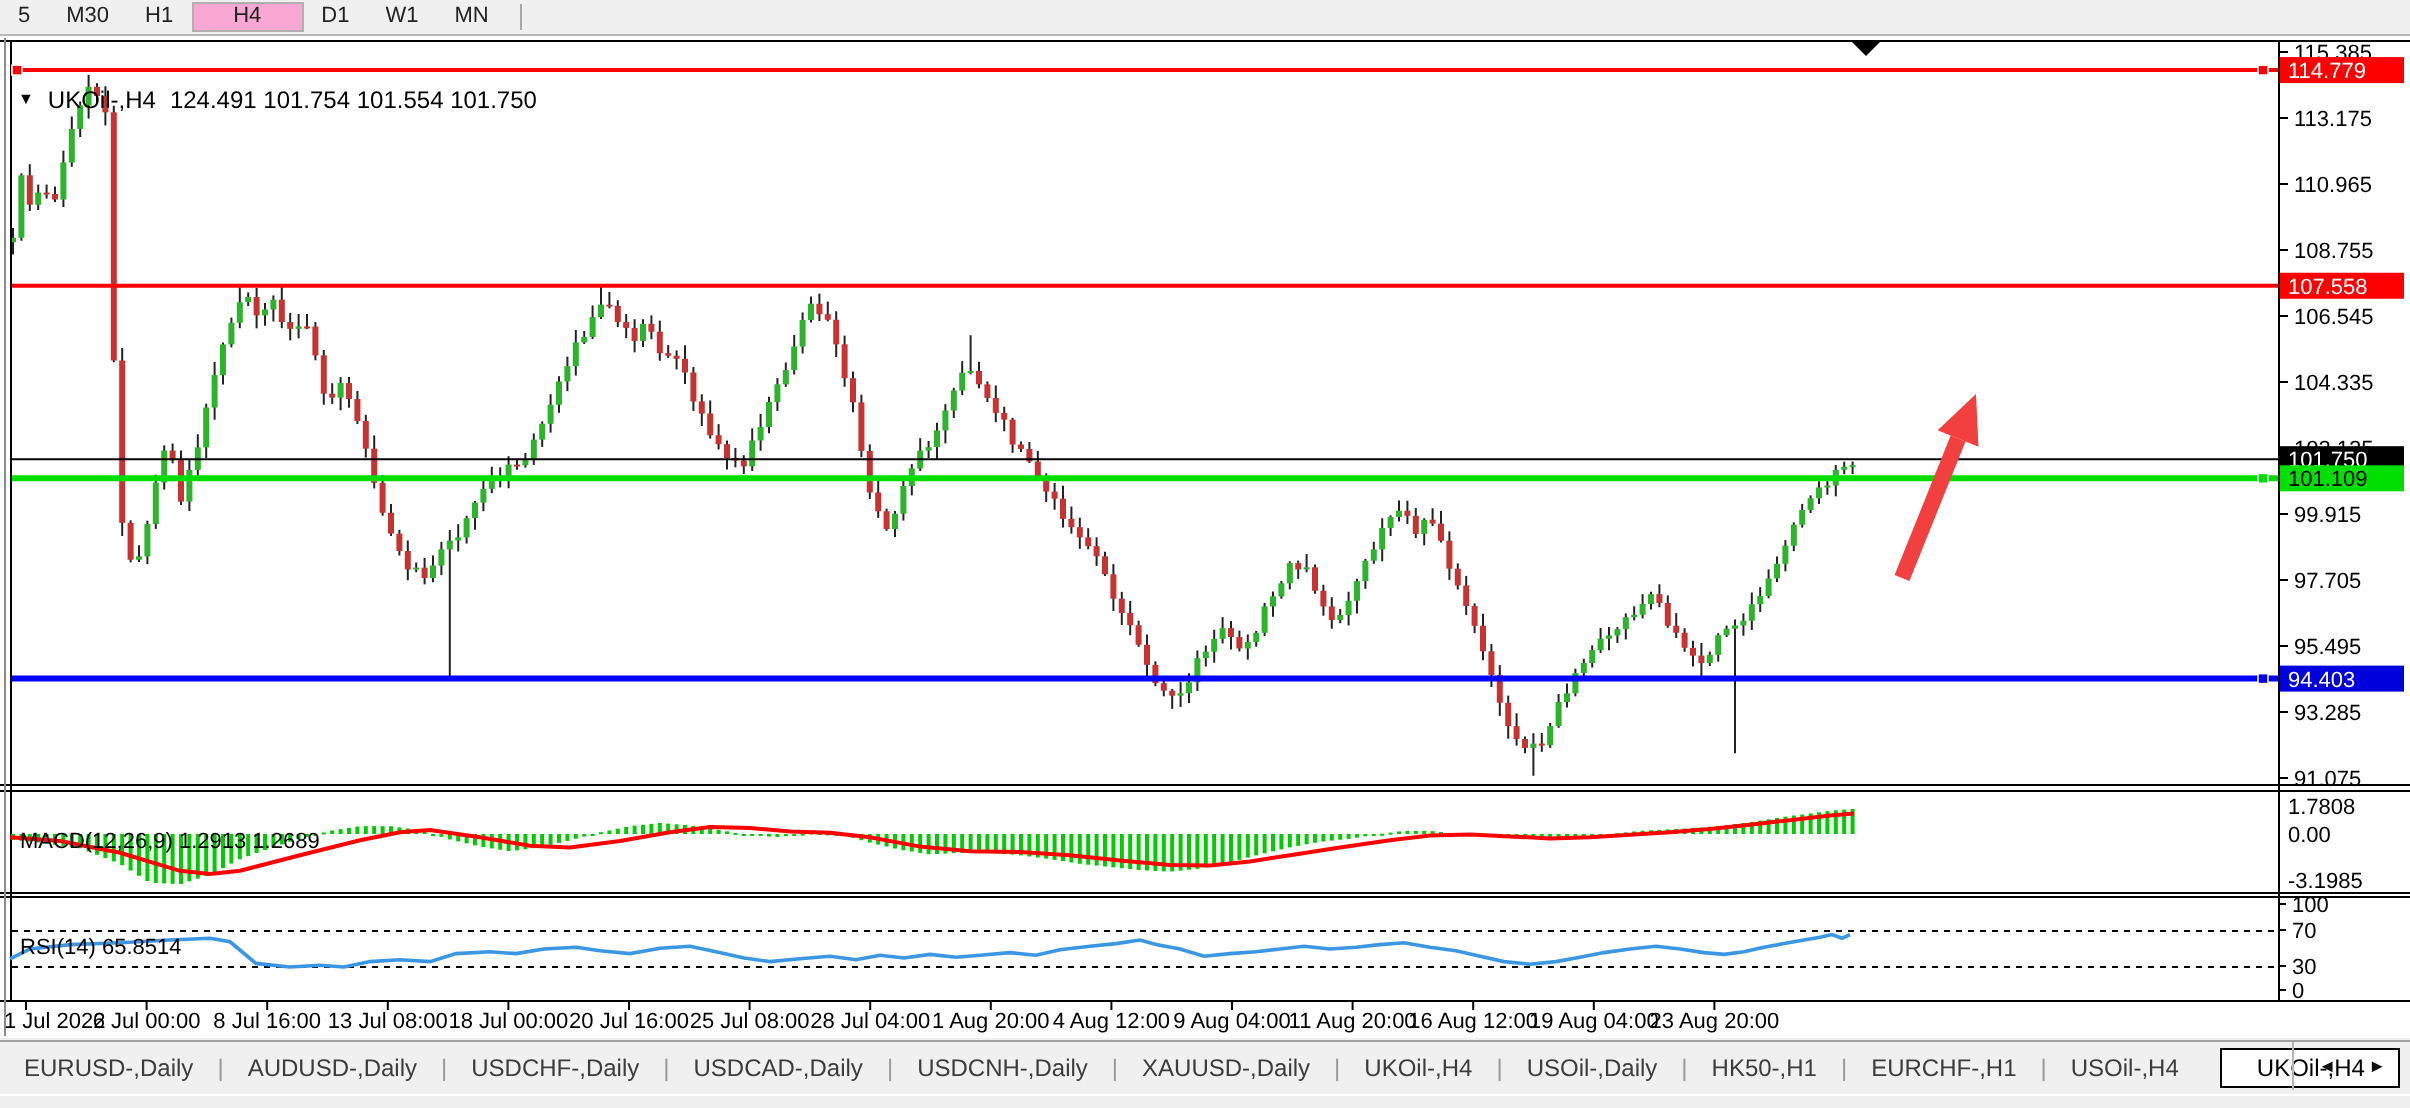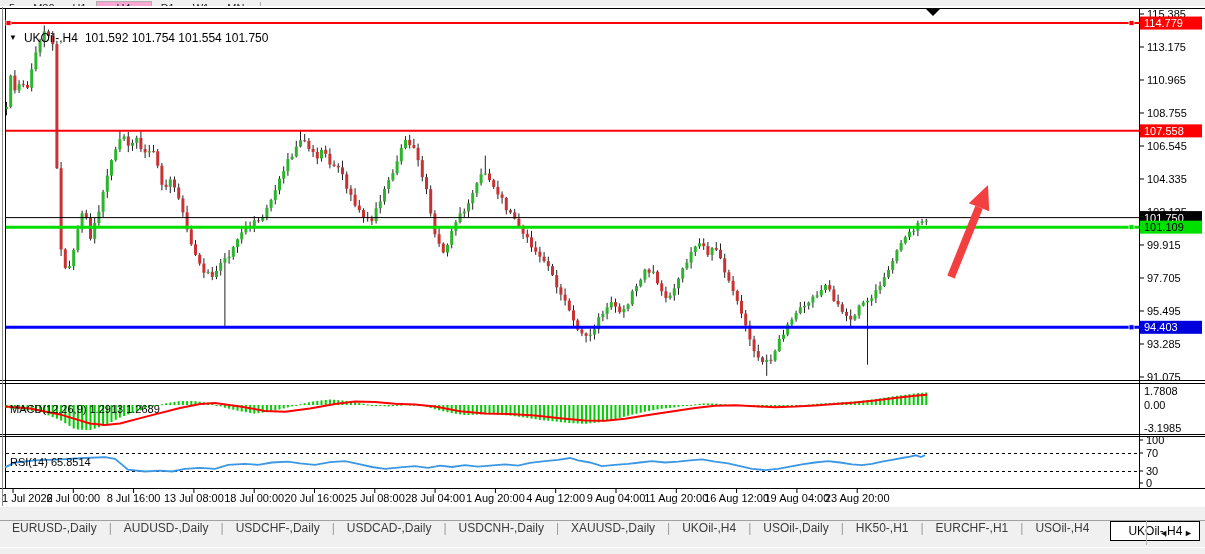--- a/index.html
+++ b/index.html
@@ -3,30 +3,30 @@
 <meta charset="utf-8">
 <style>
   html,body{margin:0;padding:0}
   body{width:1205px;height:554px;position:relative;overflow:hidden;
        background:#f0f0f0;font-family:"Liberation Sans",sans-serif;}
   #toolbar{position:absolute;top:0;left:0;width:1205px;height:17px;background:#f0f0f0;
            display:flex;align-items:center;font-size:11px;color:#222;border-bottom:1px solid #b9b9b9}
   .tf{padding:0 9px;line-height:15px}
   .tf.active{background:#f9a8d4;border:1px solid #b0b0b0;line-height:13px;padding:0 20px}
   .tb-sep{width:1px;height:13px;background:#a8a8a8;margin:0 7px}
-  #chart-region{position:absolute;top:6px;left:0;width:1205px;height:368px;background:#5eead4}
+  #chart-region{position:absolute;top:18px;left:0;width:1205px;height:368px;background:#5eead4}
   #chart-svg{position:absolute;top:0;left:0}
   #info-line{position:absolute;left:9px;top:25px;font-size:12px;color:#000;
              display:flex;align-items:center;gap:7px;white-space:nowrap}
   #info-line .dd{font-size:8px;line-height:10px}
   .panel-label{position:absolute;font-size:11px;color:#000;white-space:nowrap}
   #macd-label{left:10px;top:397px}
   #rsi-label{left:10px;top:450px}
   #tabbar{position:absolute;top:520px;left:0;width:1205px;height:26px;background:#f0f0f0;
-          border-top:1px solid #a0a0a0;display:flex;align-items:flex-start;
+          border-top:1px solid #a0a0a0;display:flex;align-items:center;
           font-size:12px;color:#3c3c3c;white-space:nowrap}
   .tab{padding:0 12px}
   .tab-sep{color:#9a9a9a}
   .tab.active{background:#fff;border:1px solid #000;color:#000;padding:2px 17px;margin:0 9px}
   #tab-arrows{position:absolute;right:0;top:521px;height:24px;display:flex;align-items:center;
               gap:16px;padding:0 12px;border-left:1px solid #b5b5b5;font-size:9px;color:#111}
   #statusbar{position:absolute;top:547px;left:0;width:1205px;height:7px;
              background:#f0f0f0;border-top:1px solid #ffffff}
 </style>
 </head>
@@ -826,21 +826,21 @@
         <polygon points="926,21 940,21 933,28" fill="#000"></polygon>
       </g>
       <g>
         <line x1="951" y1="289" x2="979.0449101800988" y2="219.266709822457" stroke="#f24040" stroke-width="8"></line>
         <polygon points="988,197 989.2504855153916,223.3711259899117 968.839334844806,215.1622936550023" fill="#f24040"></polygon>
       </g>
     </svg>
   <div id="info-line">
     <span class="dd">▼</span>
     <span>UKOil-,H4</span>
-    <span>101.592 101.754 101.554 101.750</span>
+    <span>124.491 101.754 101.554 101.750</span>
   </div>
   <div class="panel-label" id="macd-label">MACD(12,26,9) 1.2913 1.2689</div>
   <div class="panel-label" id="rsi-label">RSI(14) 65.8514</div>
 </div>
 
 <div id="tabbar">
     <span class="tab">EURUSD-,Daily</span>
     <span class="tab-sep">|</span>
     <span class="tab">AUDUSD-,Daily</span>
     <span class="tab-sep">|</span>

